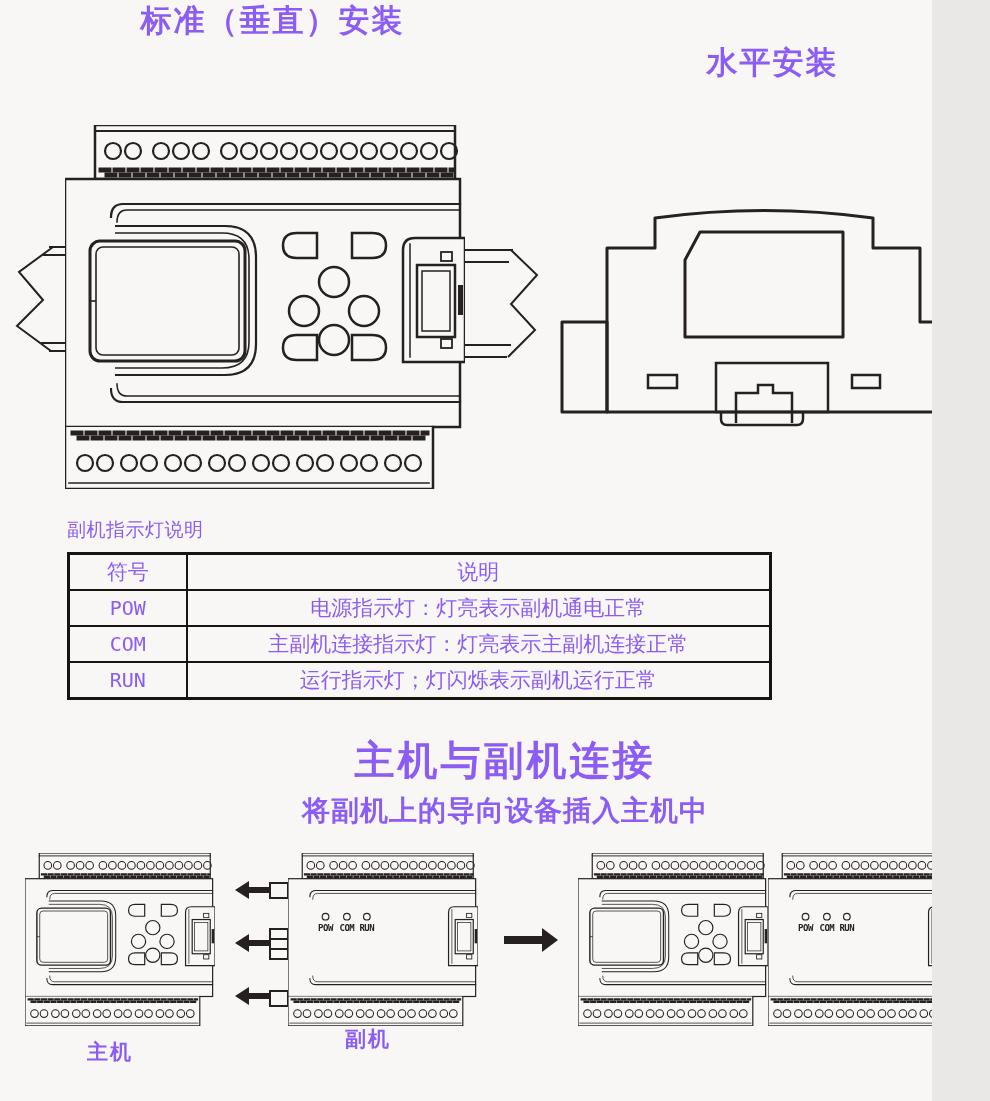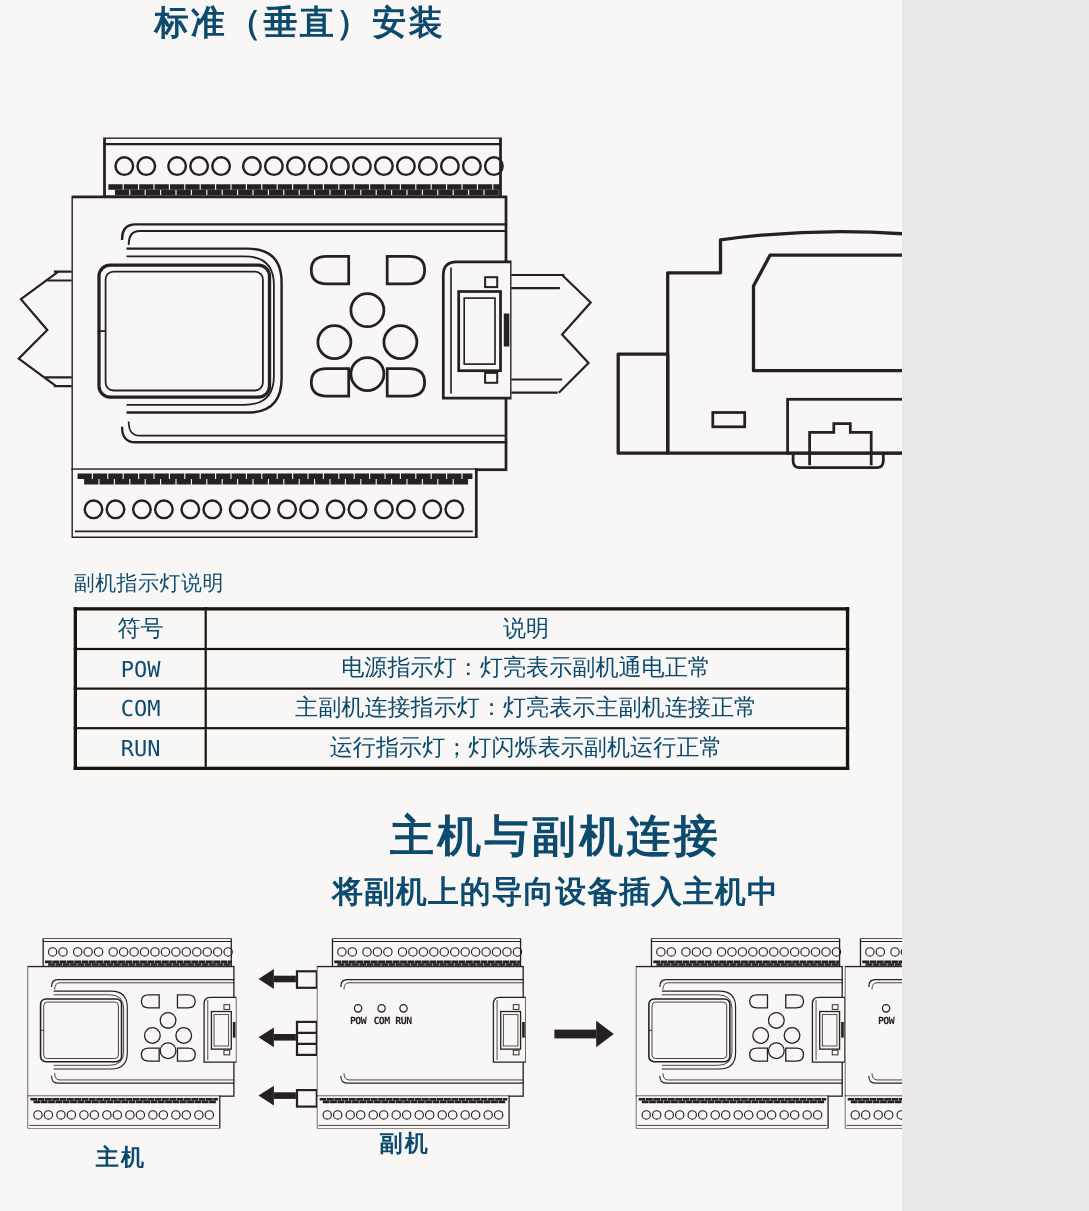--- a/index.html
+++ b/index.html
@@ -1,18 +1,18 @@
 <!DOCTYPE html>
 <html><head>
 <meta charset="utf-8">
 <style>
   html,body{margin:0;padding:0;background:#e9e8e6;}
   .page{
-    position:relative;width:820px;height:1101px;overflow:hidden;
-    background:#f8f7f5;color:#0c4a6e;
+    position:relative;width:932px;height:1101px;overflow:hidden;
+    background:#f8f7f5;color:#8b5cf6;
     font-family:"Liberation Sans",sans-serif;
   }
   .abs{position:absolute;}
   .fig-title{
     font-family:"Liberation Serif",serif;font-weight:700;
     font-size:31px;text-align:center;letter-spacing:2px;white-space:nowrap;
   }
   .section-label{font-size:19px;font-weight:500;letter-spacing:.5px;}
   table.ind{
     border-collapse:collapse;table-layout:fixed;width:705px;
@@ -153,20 +153,21 @@
           <circle class="ln" cx="166" cy="134" r="7" stroke-width="2.4"></circle>
           <text class="led" x="79" y="164" text-anchor="middle">POW</text>
           <text class="led" x="124" y="164" text-anchor="middle">COM</text>
           <text class="led" x="166" y="164" text-anchor="middle">RUN</text>
         </g>
       </symbol>
     </defs>
   </svg>
 
   <div class="abs fig-title" style="left:0;top:48;width:545px;">标准（垂直）安装</div>
+  <div class="abs fig-title" style="left:555px;top:42px;width:435px;">水平安装</div>
 
   <svg class="abs" style="left:5px;top:112px;" width="535" height="380" viewBox="0 0 535 380">
     <g class="ln" stroke-width="2">
       <line x1="44" y1="135" x2="66" y2="135"></line>
       <line x1="38" y1="143" x2="66" y2="143"></line>
       <line x1="36" y1="231" x2="66" y2="231"></line>
       <line x1="44" y1="239" x2="66" y2="239"></line>
       <path d="M48,135 L14,160 L38,188 L12,214 L46,239"></path>
     </g>
     <g class="ln" stroke-width="2">

